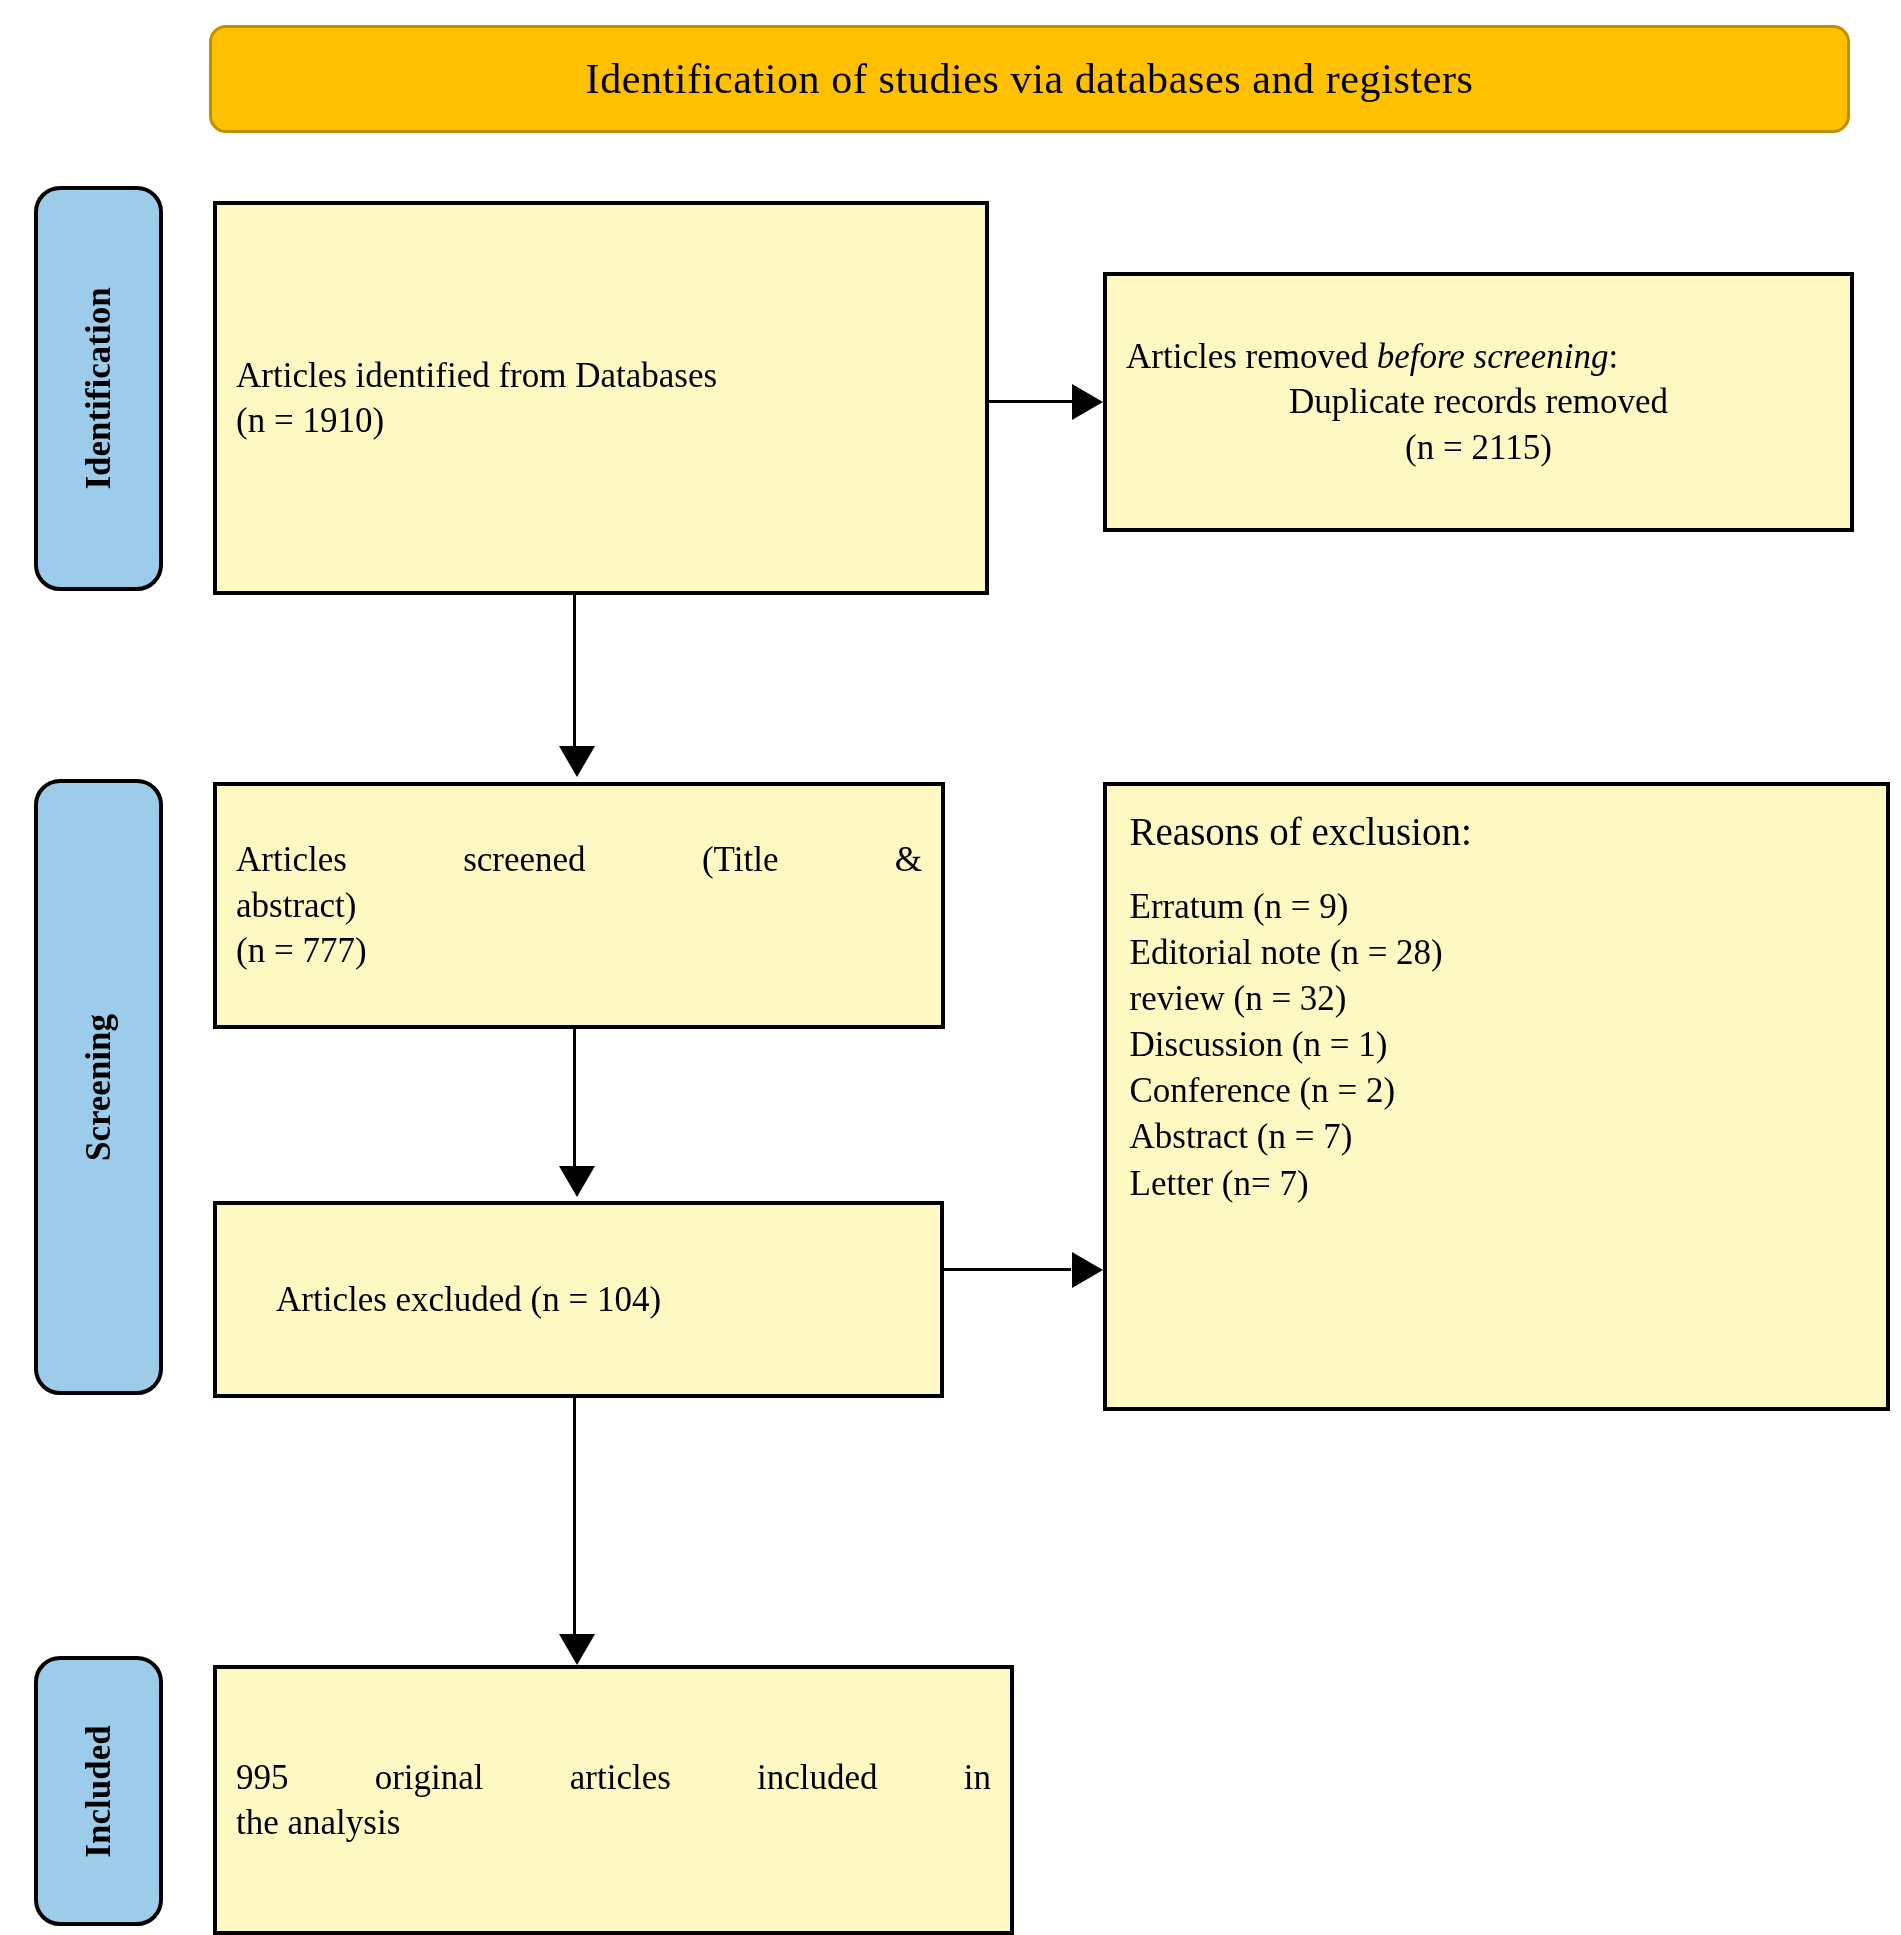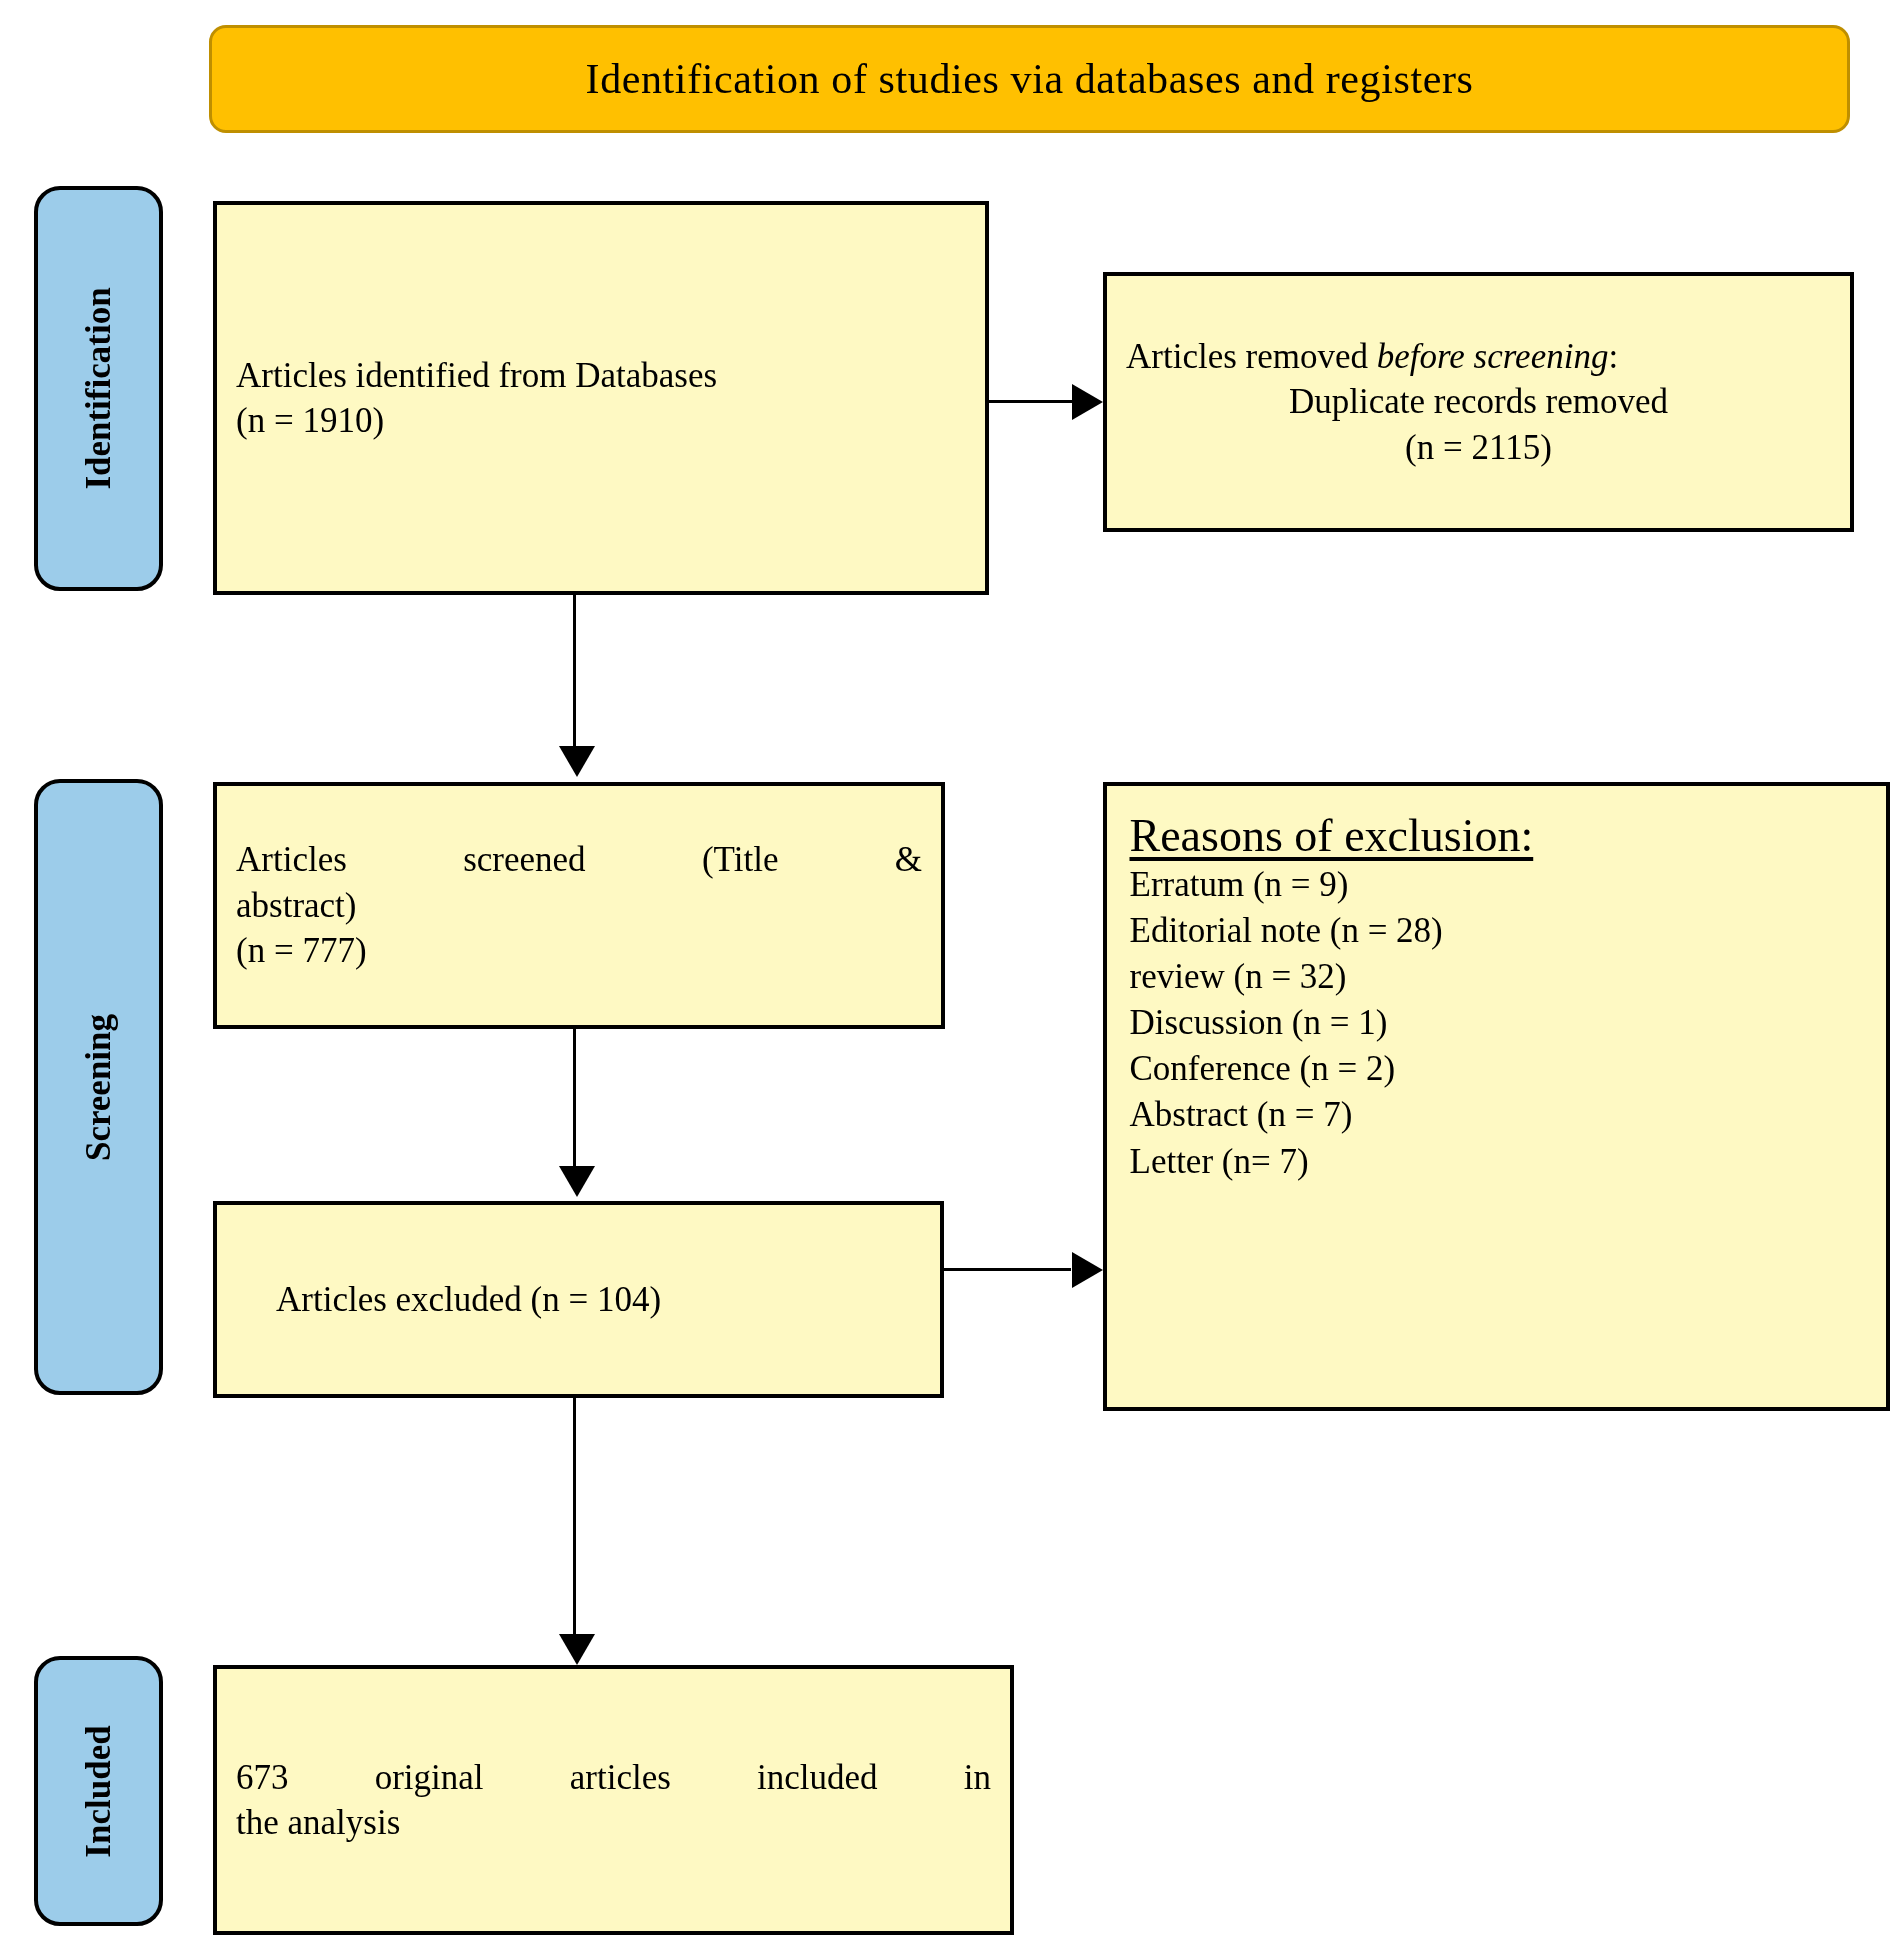--- a/index.html
+++ b/index.html
@@ -80,24 +80,24 @@
   #box-identified { left:213px;  top:201px;  width:776px; height:394px; }
   #box-removed    { left:1103px; top:272px;  width:751px; height:260px; }
   #box-screened   { left:213px;  top:782px; width:732px; height:247px; }
   #box-reasons    { left:1103px; top:782px; width:787px; height:629px; }
   #box-excluded   { left:213px;  top:1201px; width:731px; height:197px;padding-left:40px; }
   #box-included   { left:213px;  top:1665px; width:801px; height:270px; }
 
   
   #box-reasons{ justify-content:flex-start; padding-top:22.5px; }
   #reasons-heading{
-    font-size:46px;
+    font-size:39px;
     padding:0 0 0 22.5px;
-    text-decoration:underline;
     text-underline-offset:5.6px;
+    margin-bottom:30px;
   }
   .reason-line{
     font-size:35px;
     line-height:1.32;
     padding-left:22.5px;
     white-space:nowrap;
   }
 
   
   .vline{ position:absolute; width:3.4px; background:#000; }
@@ -178,21 +178,21 @@
     <div class="reason-line">Erratum (n = 9)</div>
     <div class="reason-line">Editorial note (n = 28)</div>
     <div class="reason-line">review (n = 32)</div>
     <div class="reason-line">Discussion (n = 1)</div>
     <div class="reason-line">Conference (n = 2)</div>
     <div class="reason-line">Abstract (n = 7)</div>
     <div class="reason-line">Letter (n= 7)</div>
   </div>
 
   <div class="pbox" id="box-included">
-    <div class="ptext just">673 original articles included in</div>
+    <div class="ptext just">995 original articles included in</div>
     <div class="ptext lft">the analysis</div>
   </div>
 
   <div class="vline" id="c1-v"></div>
   <div class="arrow-down" id="c1-a"></div>
 
   <div class="vline" id="c2-v"></div>
   <div class="arrow-down" id="c2-a"></div>
 
   <div class="vline" id="c3-v"></div>

